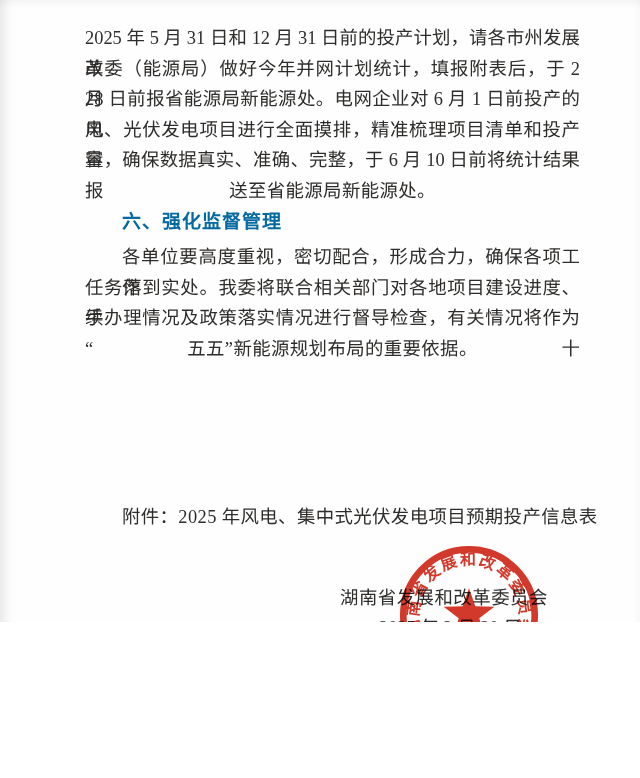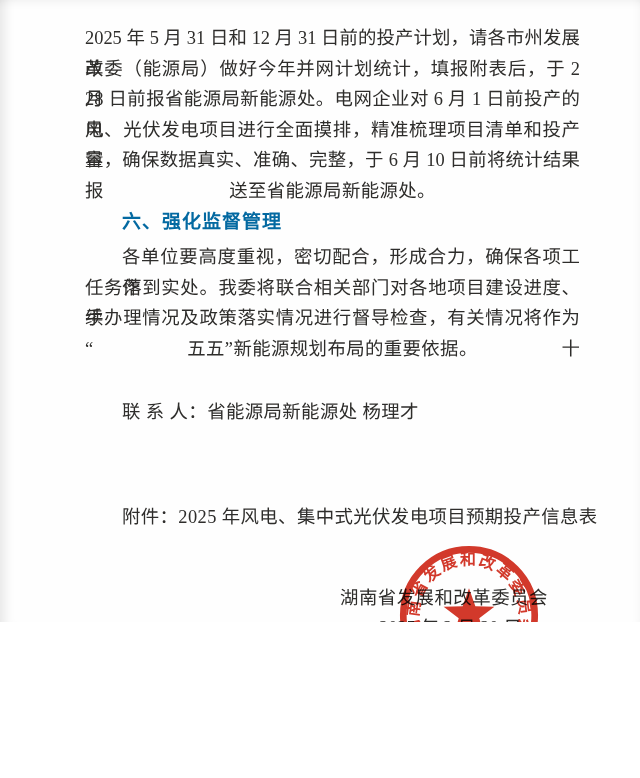--- a/index.html
+++ b/index.html
@@ -109,21 +109,20 @@
 
   <h2 class="heading">六、强化监督管理</h2>
 
   <div class="block" style="top:242px;">
     <div class="line jl indent">各单位要高度重视，密切配合，形成合力，确保各项工作</div>
     <div class="line jl">任务落到实处。我委将联合相关部门对各地项目建设进度、手</div>
     <div class="line jl">续办理情况及政策落实情况进行督导检查，有关情况将作为“十</div>
     <div class="line">五五”新能源规划布局的重要依据。</div>
   </div>
 
-  <div class="contact-line" style="top:397px;">联 系 人：省能源局新能源处  杨理才</div>
 
   <div class="attachment-line" style="top:502px;text-align:center;">附件：2025 年风电、集中式光伏发电项目预期投产信息表</div>
 
   <div class="sig-org">湖南省发展和改革委员会</div>
   <div class="sig-date">2025 年 2 月 20 日</div>
 
   <svg class="seal" viewBox="0 0 150 150">
     <defs>
       <path id="sealArc" d="M 30.6 95.7 A 49 49 0 1 1 119.4 95.7" fill="none"></path>
     </defs>

